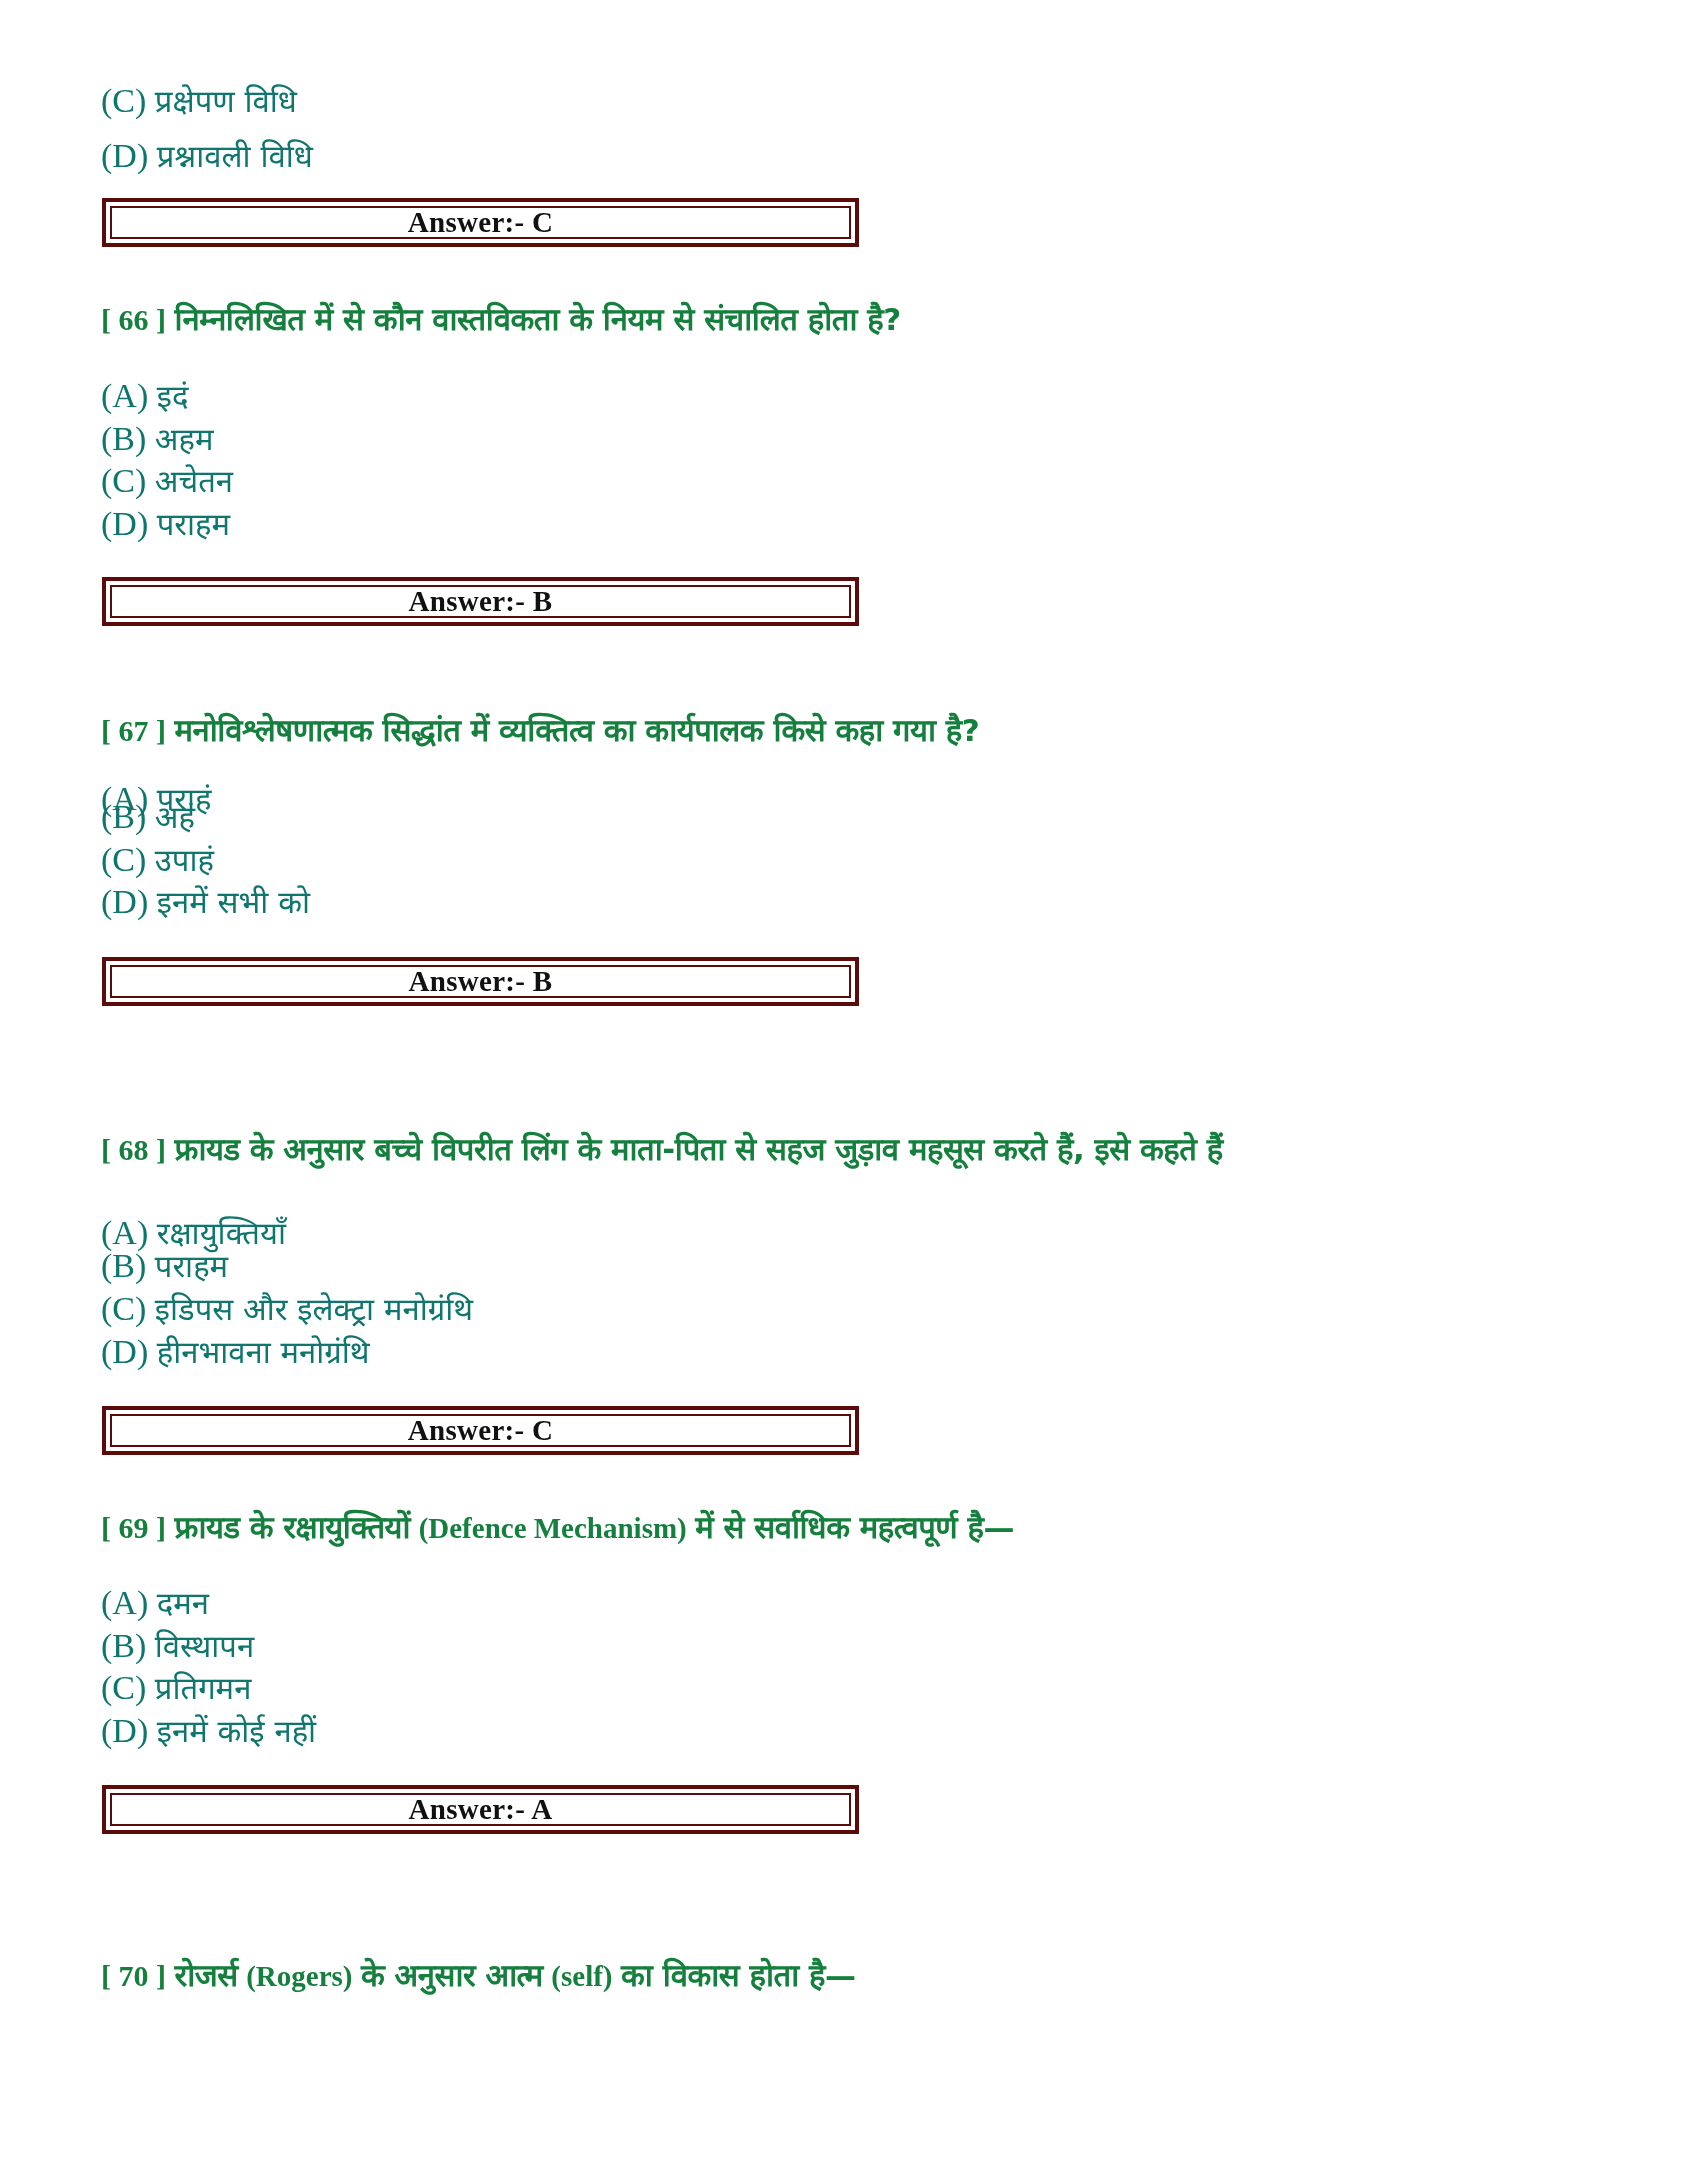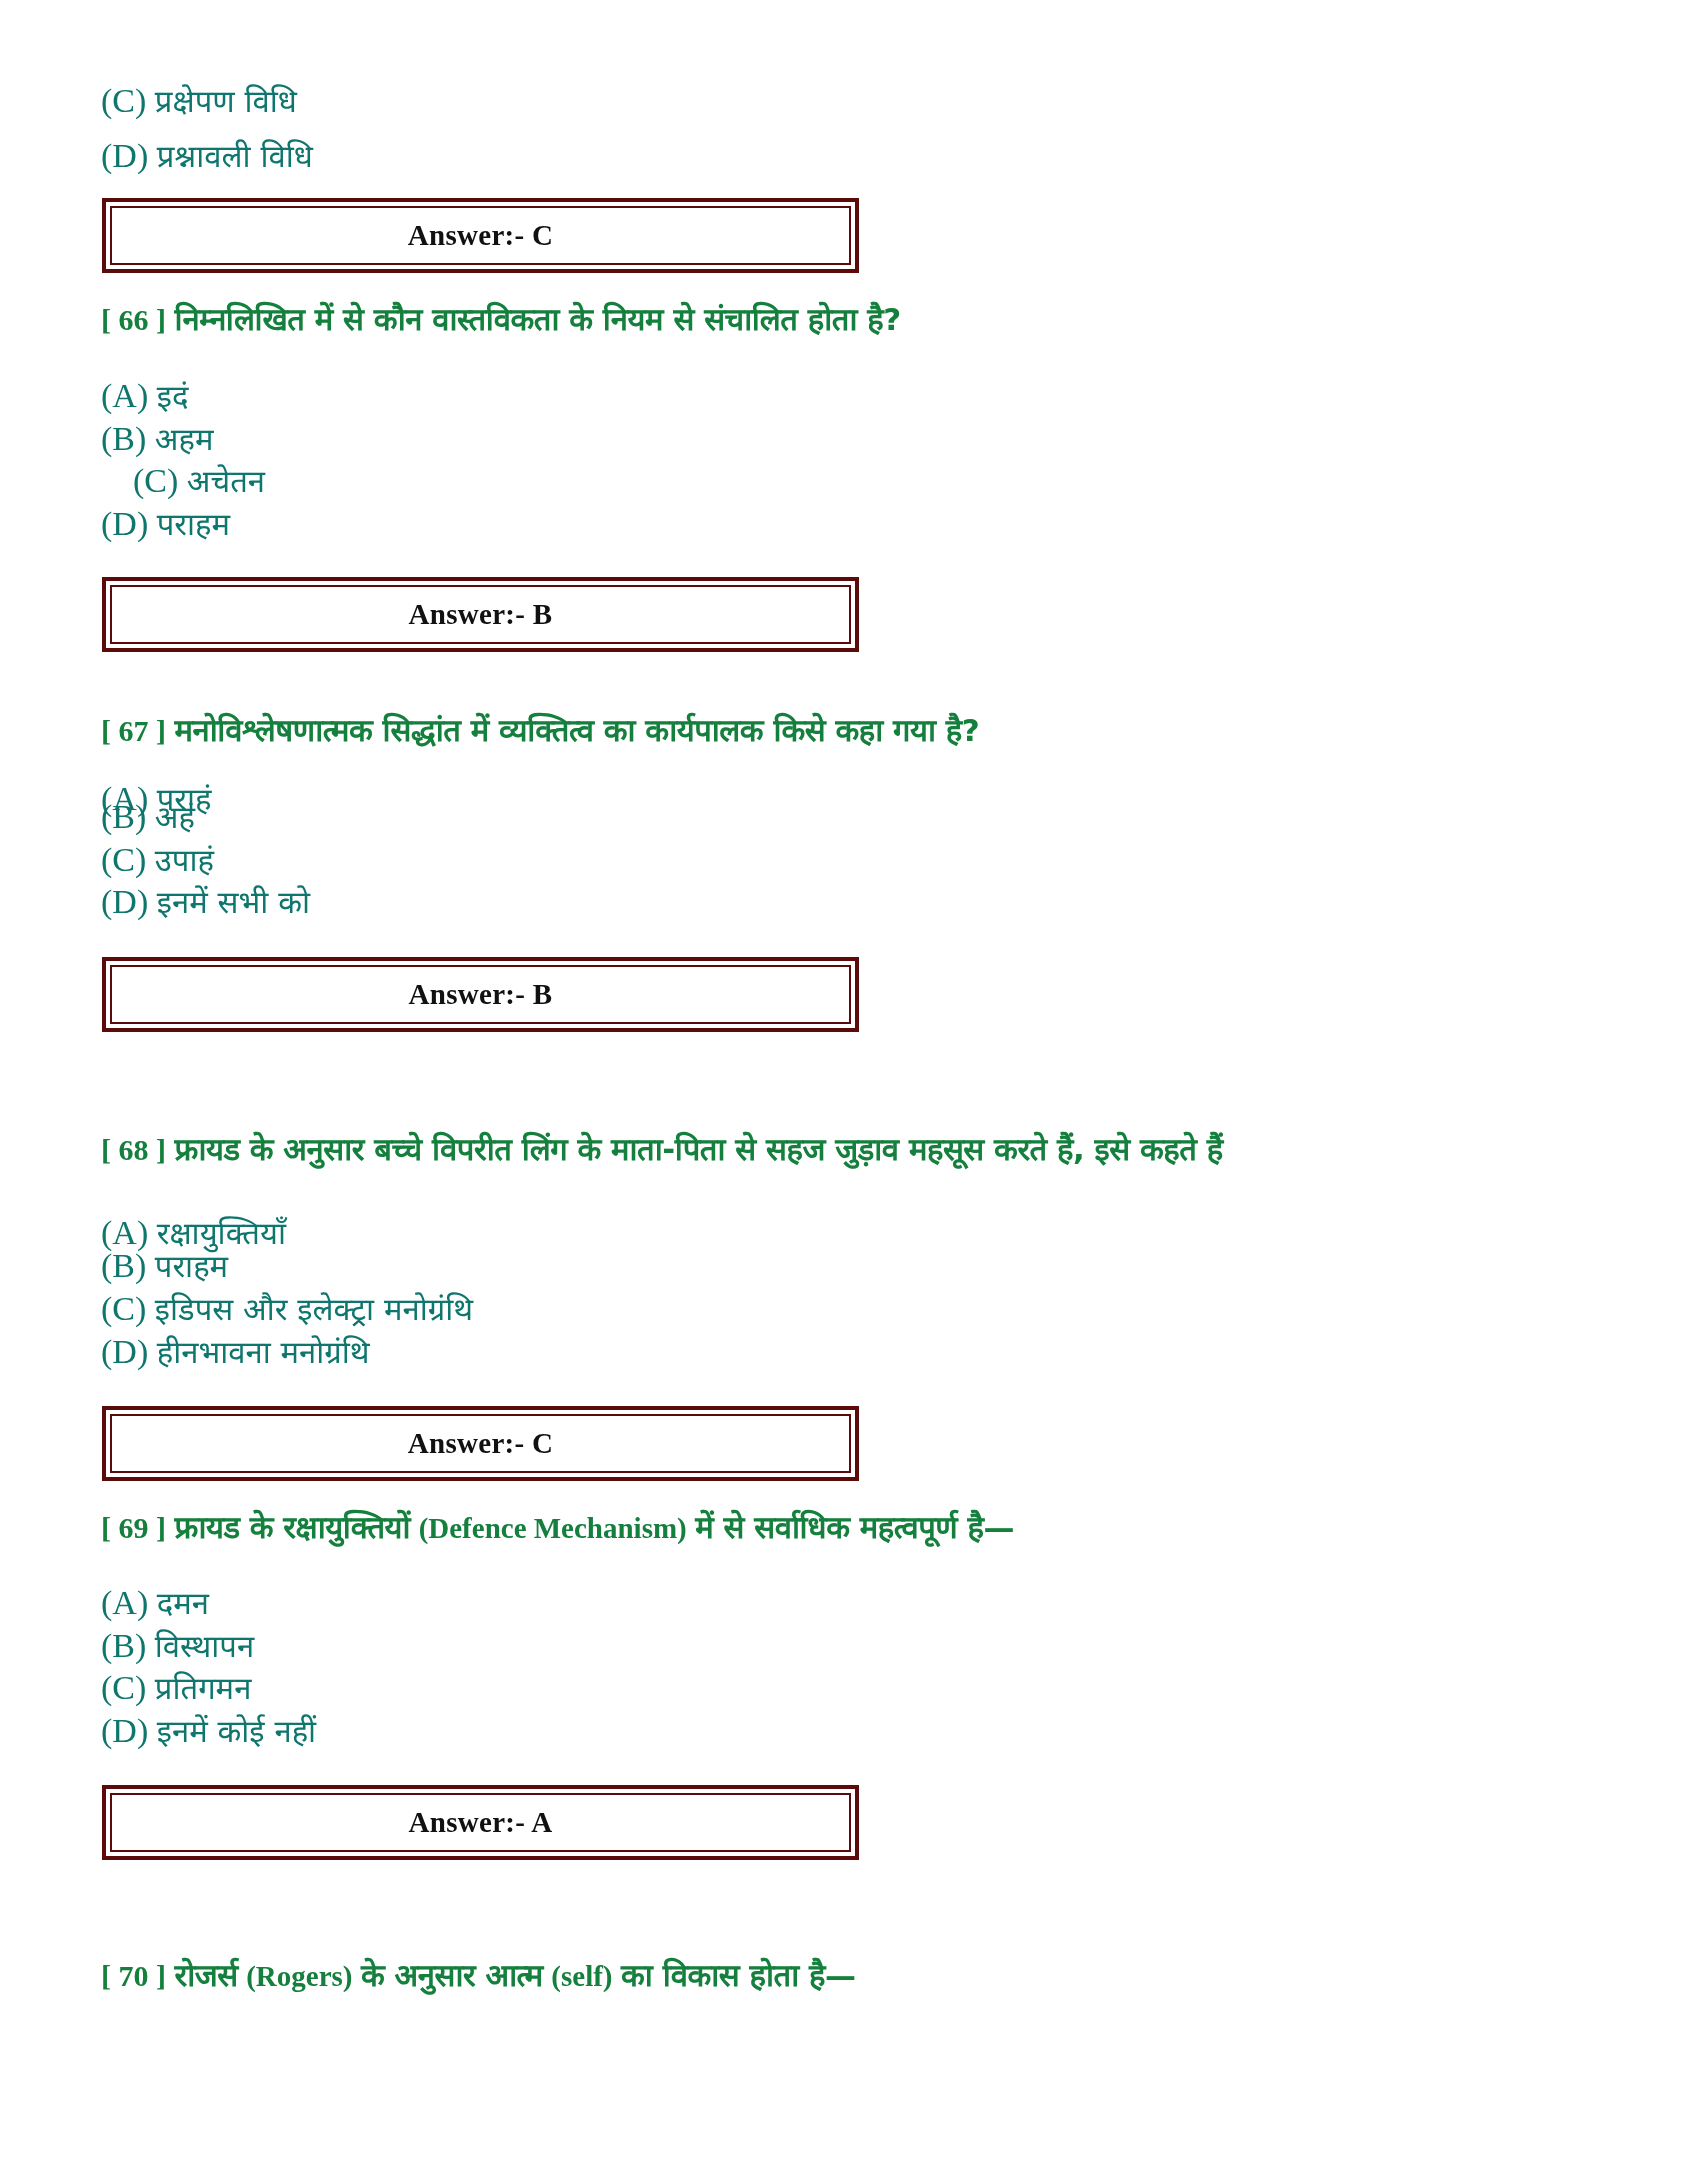--- a/index.html
+++ b/index.html
@@ -5,21 +5,21 @@
   html, body { margin: 0; padding: 0; background: #ffffff; }
   body { width: 1683px; height: 2178px; position: relative; overflow: hidden;
          font-family: "Liberation Serif", "DejaVu Serif", serif; color: #111; }
   .opt { position: absolute; left: 101px; font-size: 34px; line-height: 40px; white-space: nowrap; color: #0f766e; }
   .opt .lbl { font-family: "Liberation Serif", serif; }
   .opt .txt { font-family: "DejaVu Sans", "Liberation Sans", sans-serif; font-size: 31px; }
   .q { position: absolute; left: 101px; font-size: 34px; line-height: 44px; white-space: nowrap; color: #15803d; font-weight: bold; }
   .q .num { font-family: "Liberation Serif", serif; font-weight: bold; font-size: 30px; }
   .q .txt { font-family: "DejaVu Sans", "Liberation Sans", sans-serif; font-weight: bold; font-size: 31px; letter-spacing: -0.5px; }
   .q .en { font-family: "Liberation Serif", serif; font-weight: bold; font-size: 29px; }
-  .ansbox { position: absolute; left: 102px; width: 757px; height: 75px; box-sizing: border-box;
+  .ansbox { position: absolute; left: 102px; width: 757px; height: 49px; box-sizing: border-box;
             border: 4px solid #5c0b0b; }
   .ansbox .inner { position: absolute; left: 4px; top: 4px; right: 4px; bottom: 4px;
             border: 2px solid #5c0b0b; display: flex; align-items: center; justify-content: center; }
   .ansbox .atext { font-family: "Liberation Serif", serif; font-weight: bold; font-size: 29px; color: #111; letter-spacing: 0.3px; }
 </style>
 </head>
 <body>
 
 <div>
 
@@ -42,21 +42,21 @@
     <span class="txt">निम्नलिखित में से कौन वास्तविकता के नियम से संचालित होता है?</span>
   </div>
   <div class="opt" style="top:376px;">
     <span class="lbl">(A)</span>
     <span class="txt">इदं</span>
   </div>
   <div class="opt" style="top:419px;">
     <span class="lbl">(B)</span>
     <span class="txt">अहम</span>
   </div>
-  <div class="opt" style="top:461px;margin-left:32px;">
+  <div class="opt" style="top:461px;">
     <span class="lbl">(C)</span>
     <span class="txt">अचेतन</span>
   </div>
   <div class="opt" style="top:504px;">
     <span class="lbl">(D)</span>
     <span class="txt">पराहम</span>
   </div>
   <div class="ansbox" style="top:577px;">
     <div class="inner">
         <span class="atext">Answer:- B</span>

